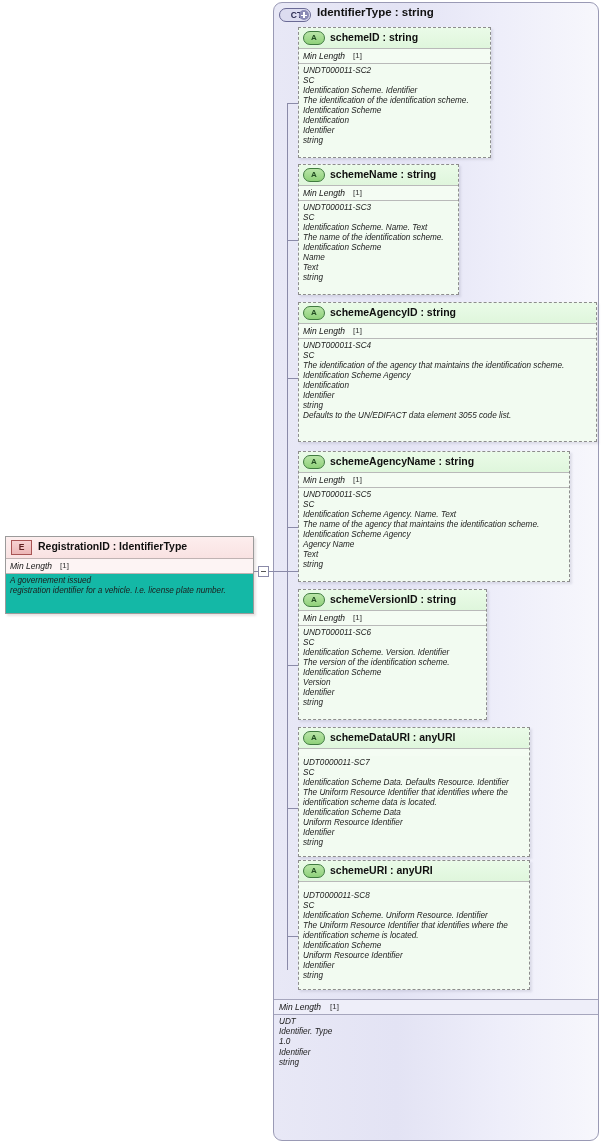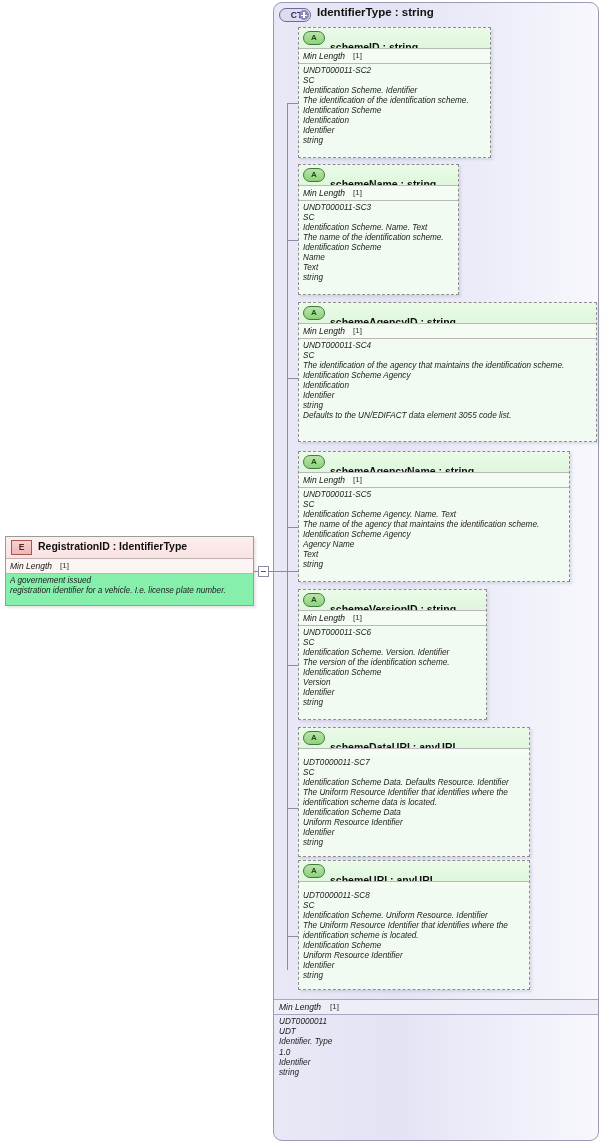--- a/index.html
+++ b/index.html
@@ -91,21 +91,20 @@
     border-radius:7px;
     background:linear-gradient(to bottom,#b9e5a8,#8fd17a);
     box-sizing:border-box;
     font-size:8px;color:#234d23;font-weight:bold;
     text-align:center;line-height:12px;
   }
   .attr-name{
     position:absolute;left:31px;top:3px;
     font-size:10.5px;font-weight:bold;color:#101010;
     white-space:nowrap;
-    margin-top:10px;
   }
   .attr-facet{
     position:relative;
     height:14px;
     border-top:1px solid #b9b9b9;
     border-bottom:1px solid #b9b9b9;
     background:#f4fcf3;
     padding-left:4px;
   }
   .facet-label{
@@ -157,24 +156,24 @@
     font-size:10.5px;font-weight:bold;color:#101010;
     white-space:nowrap;
   }
   .elem-facet{
     position:relative;height:14px;
     border-top:1px solid #c0b3b3;
     border-bottom:1px solid #c0b3b3;
     background:#fdf4f4;
   }
   .elem-doc{
-    padding:2px 4px 8px 4px;
+    padding:2px 4px 16px 4px;
     font-size:8.2px;font-style:italic;color:#1c1c1c;
     line-height:1.25;
-    background:#86efac;
+    background:#14b8a6;
   }
   .elem-doc div{white-space:nowrap;}
 
   
   .base-facet{
     position:absolute;
     left:1px;
     width:324px;
     height:14px;
     border-top:1px solid #a6a6bd;
@@ -364,21 +363,20 @@
       <div>string</div>
     </div>
   </div>
 
   <div class="base-facet" style="left:274px;top:999px;">
     <span class="facet-label">Min Length</span>
     <span class="facet-card">[1]</span>
   </div>
 
   <div class="base-doc" style="left:274px;top:1015px;">
-    <div>UDT0000011</div>
     <div>UDT</div>
     <div>Identifier. Type</div>
     <div>1.0</div>
     <div>Identifier</div>
     <div>string</div>
   </div>
 
   <div class="elem">
     <div class="elem-head">
       <div class="e-badge">E</div>

